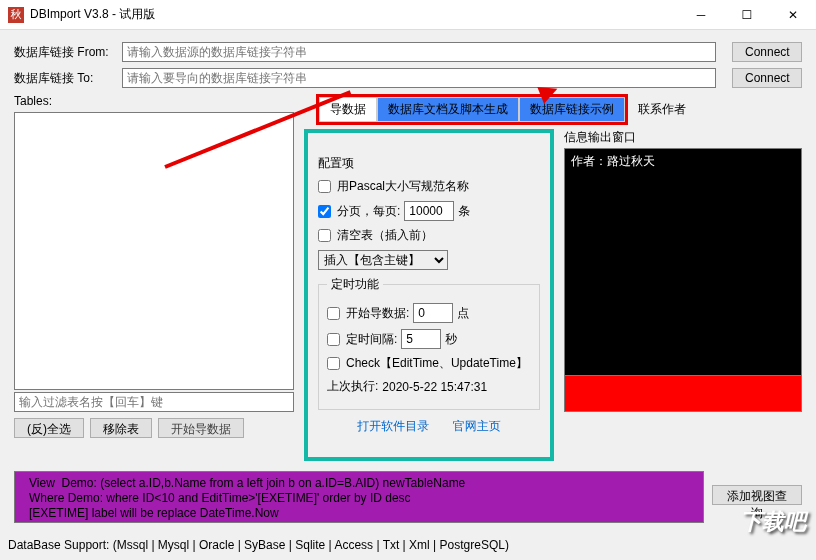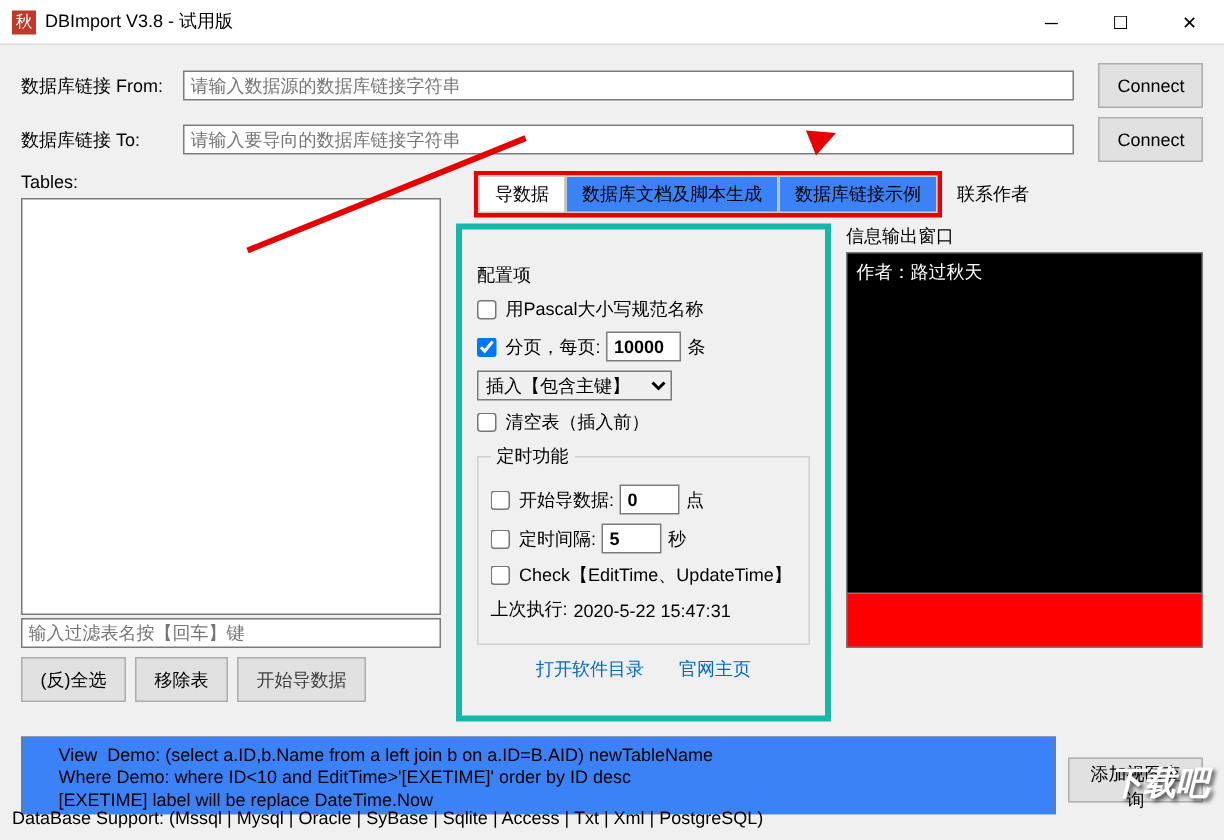--- a/index.html
+++ b/index.html
@@ -7,47 +7,47 @@
 .titlebar { height: 30px; background: #fff; display: flex; align-items: center; padding: 0 0 0 8px; border-bottom: 1px solid #ddd; }
 .titlebar .icon { width: 16px; height: 16px; background: #c0392b; color: #fff; display: flex; align-items: center; justify-content: center; font-size: 11px; margin-right: 6px; }
 .titlebar .title { flex: 1; }
 .winbtns { display: flex; }
 .winbtn { width: 46px; height: 30px; display: flex; align-items: center; justify-content: center; }
 .content { padding: 12px 14px; }
 .row { display: flex; align-items: center; margin-bottom: 6px; gap: 8px; }
 .label { width: 100px; }
 input[type=text] { border: 1px solid #7a7a7a; padding: 2px 4px; height: 20px; background: #fff; }
 .conn-input { flex: 1; }
-.btn { border: 1px solid #adadad; background: #e1e1e1; padding: 2px 12px; height: 30px; cursor: pointer; }
+.btn { border: 1px solid #adadad; background: #e1e1e1; padding: 2px 12px; height: 20px; cursor: pointer; }
 .btn:disabled { color: #404040; }
 .connect-btn { width: 70px; margin-left: 8px; }
 .main { display: flex; gap: 10px; margin-top: 6px; }
 .left { width: 280px; }
 .tables-box { border: 1px solid #7a7a7a; background: #fff; height: 278px; margin-top: 4px; }
 .filter-input { width: 100%; margin-top: 2px; }
 .left-btns { display: flex; gap: 6px; margin-top: 6px; }
 .right { flex: 1; position: relative; }
 .tabs { display: flex; border: 3px solid #e60000; width: fit-content; }
 .tab { padding: 3px 10px; background: #3b82f6; border: 1px solid #ccc; cursor: pointer; }
 .tab.active { background: #fff; }
 .contact { margin-left: 10px; display: inline-block; padding: 3px 0; }
 .config-panel { display: flex; gap: 10px; margin-top: 4px; }
 .config-left { width: 250px; border: 4px solid #14b8a6; padding: 22px 10px; }
 .group-title { margin-bottom: 4px; }
 .cfg-row { display: flex; align-items: center; margin: 6px 0; gap: 4px; }
 .cfg-row input[type=checkbox] { margin-right: 2px; }
-.num-input { width: 50px; border: 1px solid #7a7a7a; padding: 1px 3px; height: 18px; font-weight: bold; }
+.num-input { width: 50px; border: 1px solid #7a7a7a; padding: 1px 3px; height: 18px; }
 select { border: 1px solid #7a7a7a; padding: 1px; height: 20px; width: 130px; }
 .info-panel { flex: 1; }
 .info-title { margin-bottom: 2px; }
 .black-box { background: #000; color: #fff; padding: 4px 6px; height: 228px; border: 1px solid #7a7a7a; }
 .red-box { background: #ff0000; height: 36px; border: 1px solid #7a7a7a; border-top: none; }
 .links { margin-top: 8px; text-align: center; }
 .links a { color: #0066cc; margin: 0 10px; text-decoration: none; cursor: pointer; }
-.demo-box { border: 1px solid #7a7a7a; background: #3b82f6; padding: 4px 24px; margin-top: 10px; font-family: "Courier New", monospace; height: 52px; white-space: pre; overflow: hidden; float: left; width: 690px; }
+.demo-box { border: 1px solid #7a7a7a; background: #a21caf; padding: 4px 14px; margin-top: 10px; font-family: "Courier New", monospace; height: 52px; white-space: pre; overflow: hidden; float: left; width: 690px; }
 .add-view-btn { float: right; margin-top: 24px; width: 90px; }
 .status { position: absolute; bottom: 8px; left: 8px; }
 .watermark { position: absolute; bottom: 23px; right: 10px; color: #fff; font-weight: bold; font-style: italic; font-size: 22px; text-shadow: 2px 2px 3px rgba(0,0,0,0.7); font-family: Arial; }
 .arrow { position: absolute; left: 165px; top: 165px; pointer-events: none; }
 .arrow-line { width: 200px; height: 4px; background: #e60000; transform: rotate(-22deg); transform-origin: left center; }
 .arrow-head { position: absolute; right: -193px; top: -82px; width: 0; height: 0; border-left: 18px solid #e60000; border-top: 9px solid transparent; border-bottom: 9px solid transparent; transform: rotate(-22deg); }
 fieldset { border: 1px solid #d0d0d0; padding: 4px 8px 8px; margin-top: 6px; }
 legend { padding: 0 4px; }
 </style>
 </head>
@@ -104,27 +104,27 @@
             <input type="checkbox" style="">
             <span>用Pascal大小写规范名称</span>
           </div>
           <div class="cfg-row">
             <input type="checkbox" checked="" style="">
             <span>分页，每页:</span>
             <input type="text" class="num-input" value="10000" style="">
             <span>条</span>
           </div>
           <div class="cfg-row">
+            <input type="checkbox" style="">
+            <span>清空表（插入前）</span>
+          </div>
+          <div class="cfg-row">
             <select>
               <option>插入【包含主键】</option>
             </select>
-          </div>
-          <div class="cfg-row">
-            <input type="checkbox" style="">
-            <span>清空表（插入前）</span>
           </div>
 
           <fieldset>
             <legend>定时功能</legend>
             <div class="cfg-row">
               <input type="checkbox" style="">
               <span>开始导数据:</span>
               <input type="text" class="num-input" style="width: 40px;" value="0">
               <span>点</span>
             </div>

